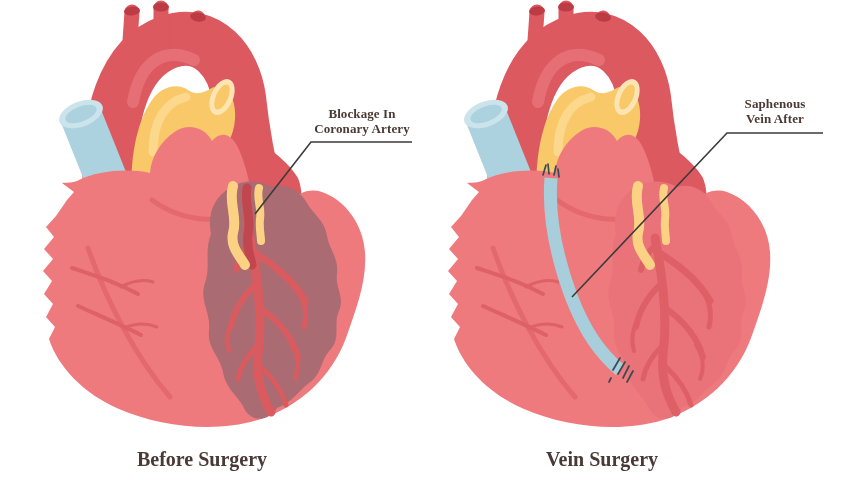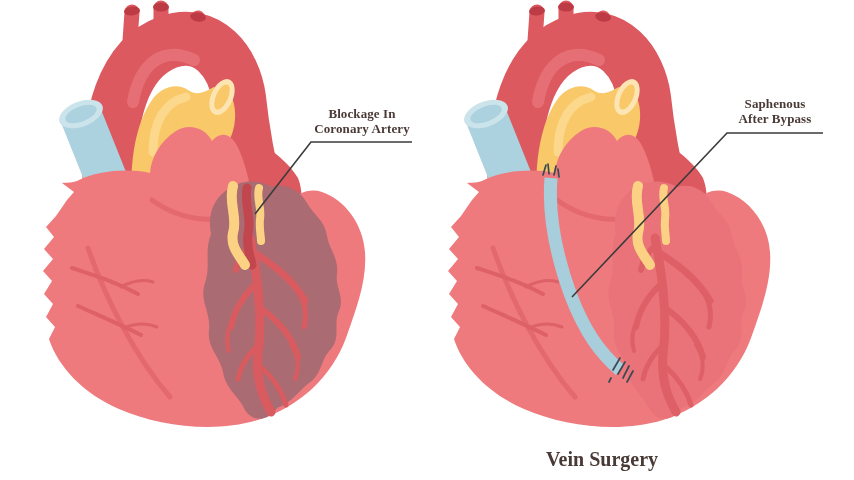--- a/index.html
+++ b/index.html
@@ -161,17 +161,18 @@
       </g>
     </g>
 
     <path class="leader" d="M 255,214 L 311,142 L 412,142"></path>
     <path class="leader" d="M 572,297 L 727,133 L 823,133"></path>
   </svg>
 
   <div class="annotation" style="left:297px; top:106px; width:130px;">Blockage In
 Coronary Artery</div>
   <div class="annotation" style="left:712px; top:96px; width:126px;">Saphenous
-After Bypass</div>
+Vein After</div>
 
+  <div class="caption" style="left:92px; top:448px; width:220px;">Before Surgery</div>
   <div class="caption" style="left:492px; top:448px; width:220px;">Vein Surgery</div>
 
 </div>
 
 </body></html>

